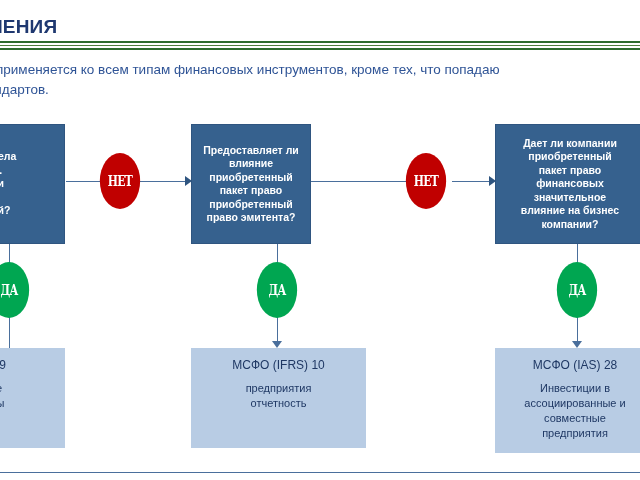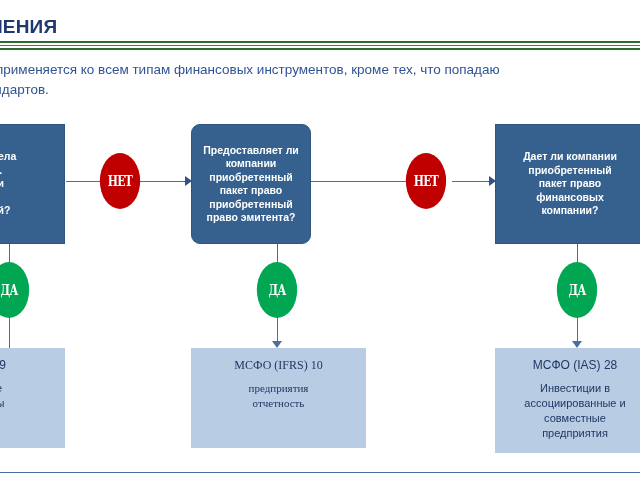--- a/index.html
+++ b/index.html
@@ -174,37 +174,39 @@
 <div class="q-box" style="left:-70px; top:124px; width:135px; height:120px;">
   <div>
     <span>обрела</span>
     <span>й.</span>
     <span>ли</span>
     <span>я</span>
     <span>ной?</span>
   </div>
 </div>
 
-<div class="q-box" style="left:191px; top:124px; width:120px; height:120px;border-radius:9px;">
+<div class="q-box" style="left:191px; top:124px; width:120px; height:120px;">
   <div>
     <span>Предоставляет ли</span>
-    <span>компании</span>
+    <span>влияние</span>
     <span>приобретенный</span>
     <span>пакет право</span>
     <span>приобретенный</span>
     <span>право эмитента?</span>
   </div>
 </div>
 
 <div class="q-box" style="left:495px; top:124px; width:150px; height:120px;">
   <div>
     <span>Дает ли компании</span>
     <span>приобретенный</span>
     <span>пакет право</span>
     <span>финансовых</span>
+    <span>значительное</span>
+    <span>влияние на бизнес</span>
     <span>компании?</span>
   </div>
 </div>
 
 <div class="badge badge-no" style="left:92px; top:153px; width:56px; height:56px;">
   <span>НЕТ</span>
 </div>
 
 <div class="badge badge-no" style="left:398px; top:153px; width:56px; height:56px;">
   <span>НЕТ</span>
@@ -221,21 +223,21 @@
 <div class="badge badge-yes" style="left:549px; top:262px; width:56px; height:56px;">
   <span>ДА</span>
 </div>
 
 <div class="res-box" style="left:-75px; top:348px; width:140px; height:100px;">
   <span class="res-code">S) 9</span>
   <span class="res-name">ые</span>
   <span class="res-name">нты</span>
 </div>
 
-<div class="res-box" style="left:191px; top:348px; width:175px; height:100px;font-family:Liberation Serif, serif;">
+<div class="res-box" style="left:191px; top:348px; width:175px; height:100px;">
   <span class="res-code">МСФО (IFRS) 10</span>
   <span class="res-name">предприятия</span>
   <span class="res-name">отчетность</span>
 </div>
 
 <div class="res-box" style="left:495px; top:348px; width:160px; height:105px;">
   <span class="res-code">МСФО (IAS) 28</span>
   <span class="res-name">Инвестиции в</span>
   <span class="res-name">ассоциированные и</span>
   <span class="res-name">совместные</span>

